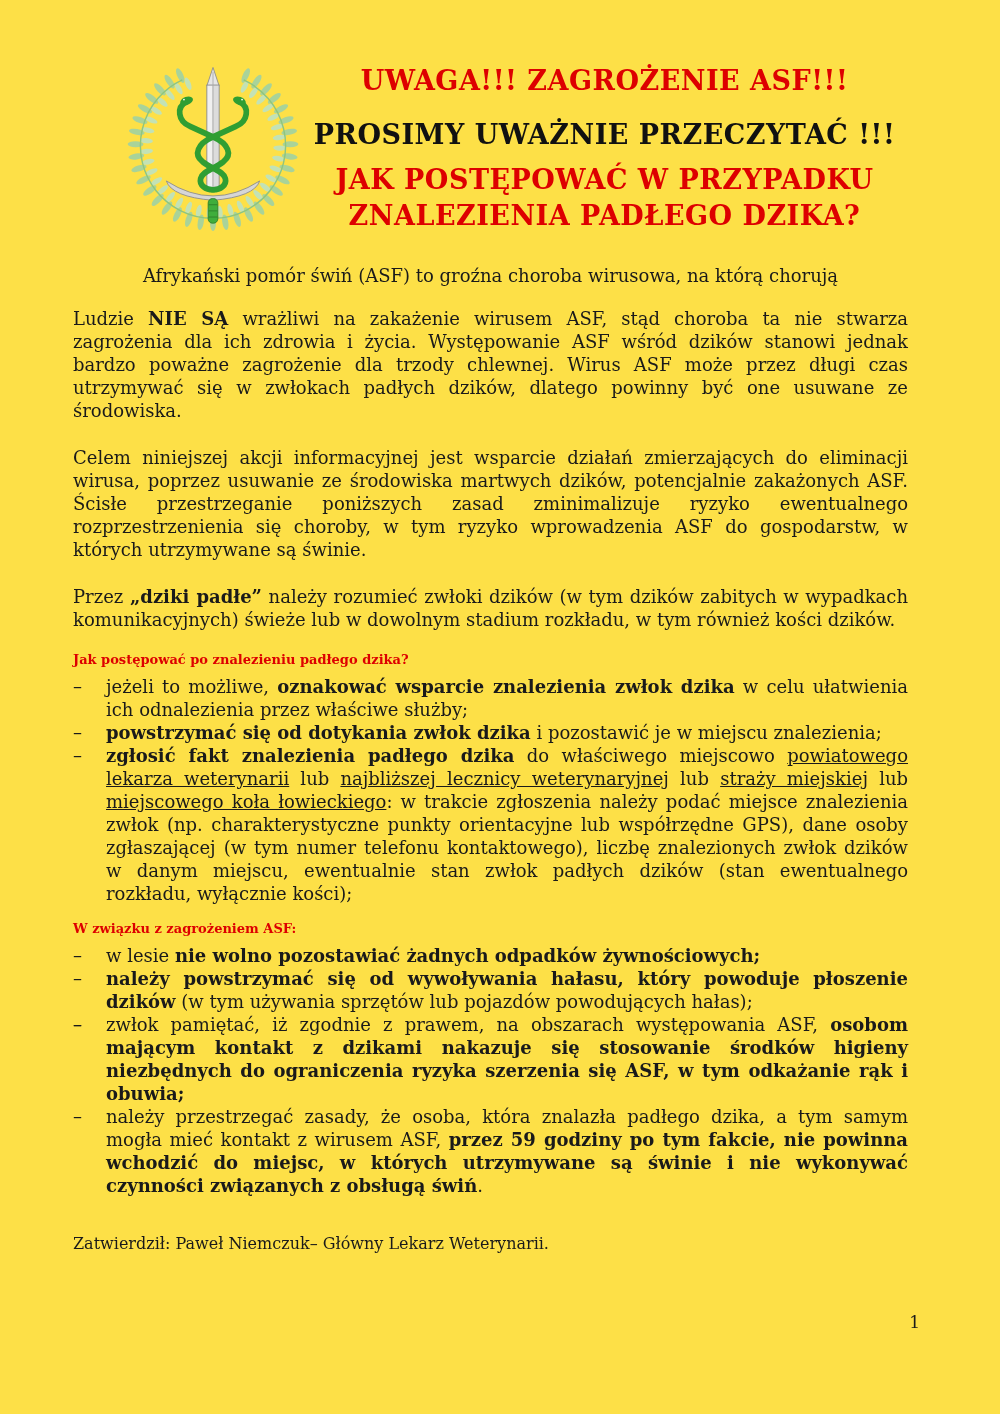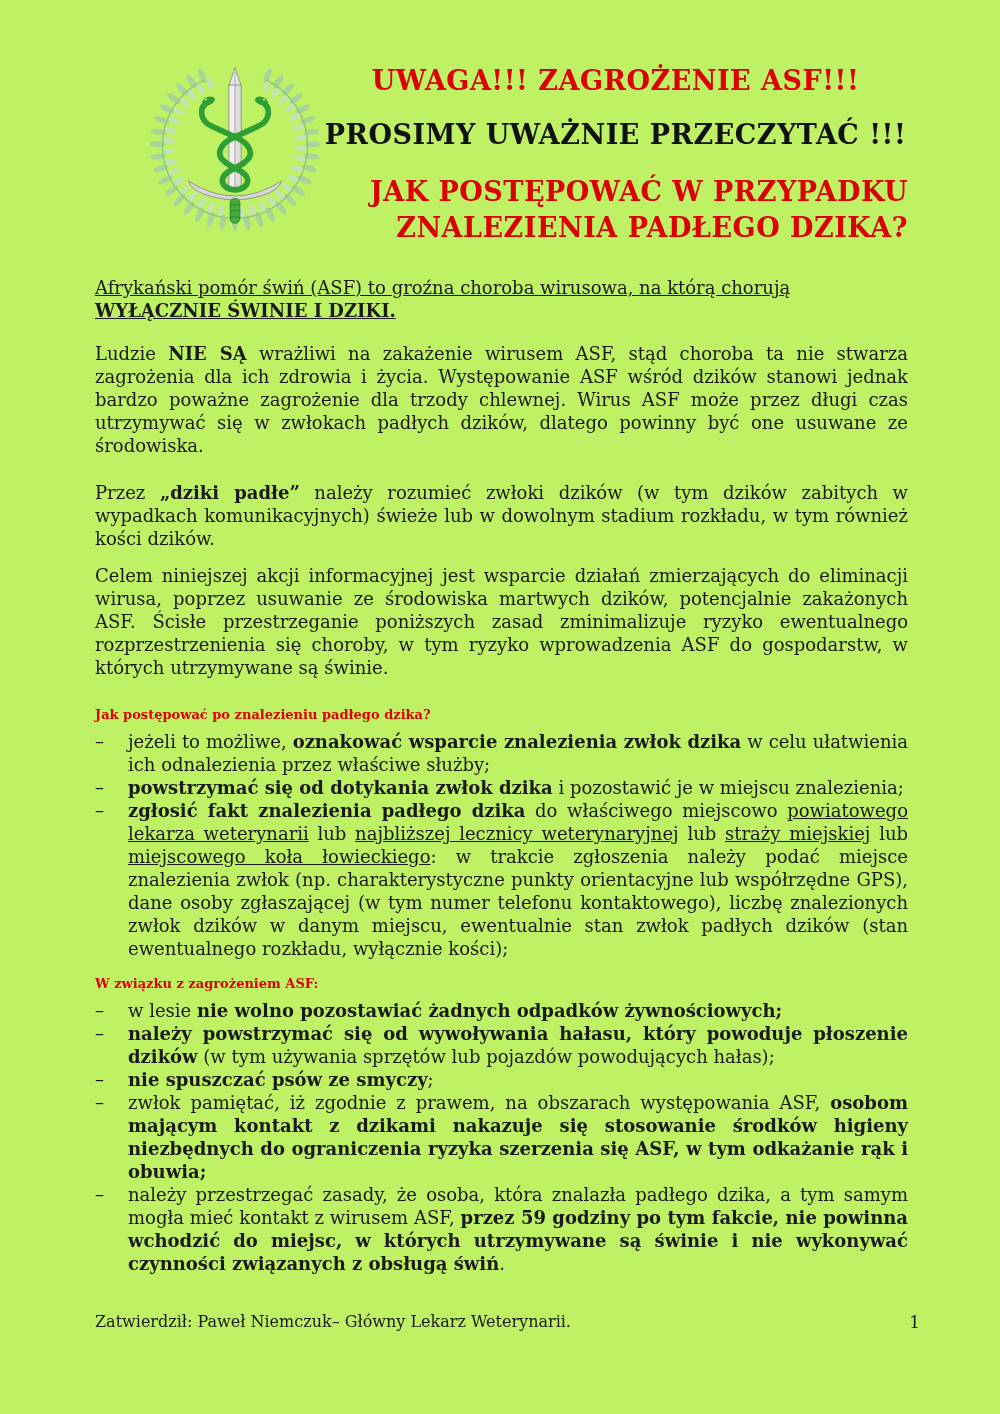--- a/index.html
+++ b/index.html
@@ -1,47 +1,47 @@
 <!DOCTYPE html>
 <html lang="pl"><head>
 <meta charset="utf-8">
 <style>
   html, body { margin: 0; padding: 0; background: #ffffff; }
   .page {
     position: relative;
     width: 1000px;
     height: 1414px;
     margin: 0 auto;
-    background: #bef264;
+    background: #fde047;
     box-sizing: border-box;
-    padding: 56px 92px 0 95px;
+    padding: 56px 92px 0 73px;
     overflow: hidden;
     font-family: "DejaVu Serif", "Liberation Serif", serif;
     font-size: 18px;
     line-height: 23px;
     color: #1a1a1a;
   }
 
   
   .header { display: flex; align-items: flex-start; margin: 0 0 30px 0; }
   .logo { width: 176px; height: 176px; margin-left: 52px; flex-shrink: 0; }
   .titles { flex: 1; text-align: center; padding-top: 10px; }
   .title {
     font-weight: bold;
     font-size: 27px;
     line-height: 30px;
     letter-spacing: 0.5px;
     white-space: nowrap;
   }
   .title.red { color: #dd0000; }
   .title.black { color: #111111; margin-top: 24px; }
-  .title.question { margin-top: 24px; line-height: 36px; text-align: right; }
+  .title.question { margin-top: 12px; line-height: 36px; }
 
   
-  .intro { margin: 0 0 20px 0; text-decoration: underline; }
+  .intro { text-align: center; margin: 0 0 20px 0; }
   .intro-line { display: block; }
   .para { text-align: justify; margin: 0 0 24px 0; }
   .para.tight { margin-bottom: 14px; }
   .b { font-weight: bold; }
   .u { text-decoration: underline; }
 
   .section-heading {
     color: #dd0000;
     font-size: 13px;
     font-weight: bold;
@@ -185,28 +185,27 @@
       <div class="title black">PROSIMY UWAŻNIE PRZECZYTAĆ !!!</div>
       <div class="title red question">
         <div>JAK POSTĘPOWAĆ W PRZYPADKU</div>
         <div>ZNALEZIENIA PADŁEGO DZIKA?</div>
       </div>
     </div>
   </header>
 
   <p class="intro">
     <span class="intro-line">Afrykański pomór świń (ASF) to groźna choroba wirusowa, na którą chorują</span>
-    <span class="intro-line b">WYŁĄCZNIE ŚWINIE I DZIKI.</span>
   </p>
 
   <p class="para"><span>Ludzie </span><span class="b">NIE SĄ</span><span> wrażliwi na zakażenie wirusem ASF, stąd choroba ta nie stwarza zagrożenia dla ich zdrowia i życia. Występowanie ASF wśród dzików stanowi jednak bardzo poważne zagrożenie dla trzody chlewnej. Wirus ASF może przez długi czas utrzymywać się w zwłokach padłych dzików, dlatego powinny być one usuwane ze środowiska.</span></p>
 
+  <p class="para"><span>Celem niniejszej akcji informacyjnej jest wsparcie działań zmierzających do eliminacji wirusa, poprzez usuwanie ze środowiska martwych dzików, potencjalnie zakażonych ASF. Ścisłe przestrzeganie poniższych zasad zminimalizuje ryzyko ewentualnego rozprzestrzenienia się choroby, w tym ryzyko wprowadzenia ASF do gospodarstw, w których utrzymywane są świnie.</span></p>
+
   <p class="para tight"><span>Przez </span><span class="b">„dziki padłe”</span><span> należy rozumieć zwłoki dzików (w tym dzików zabitych w wypadkach komunikacyjnych) świeże lub w dowolnym stadium rozkładu, w tym również kości dzików.</span></p>
-
-  <p class="para"><span>Celem niniejszej akcji informacyjnej jest wsparcie działań zmierzających do eliminacji wirusa, poprzez usuwanie ze środowiska martwych dzików, potencjalnie zakażonych ASF. Ścisłe przestrzeganie poniższych zasad zminimalizuje ryzyko ewentualnego rozprzestrzenienia się choroby, w tym ryzyko wprowadzenia ASF do gospodarstw, w których utrzymywane są świnie.</span></p>
 
   <h2 class="section-heading first">Jak postępować po znalezieniu padłego dzika?</h2>
   <ul class="list">
     <li>
       <span class="marker">–</span>
       <span class="li-text"><span>jeżeli to możliwe, </span><span class="b">oznakować wsparcie znalezienia zwłok dzika</span><span> w celu ułatwienia ich odnalezienia przez właściwe służby;</span></span>
     </li>
     <li>
       <span class="marker">–</span>
       <span class="li-text"><span class="b">powstrzymać się od dotykania zwłok dzika</span><span> i pozostawić je w miejscu znalezienia;</span></span>
@@ -222,21 +221,20 @@
     <li>
       <span class="marker">–</span>
       <span class="li-text"><span>w lesie </span><span class="b">nie wolno pozostawiać żadnych odpadków żywnościowych;</span></span>
     </li>
     <li>
       <span class="marker">–</span>
       <span class="li-text"><span class="b">należy powstrzymać się od wywoływania hałasu, który powoduje płoszenie dzików</span><span> (w tym używania sprzętów lub pojazdów powodujących hałas);</span></span>
     </li>
     <li>
       <span class="marker">–</span>
-      <span class="li-text"><span class="b">nie spuszczać psów ze smyczy</span><span>;</span></span>
     </li>
     <li>
       <span class="marker">–</span>
       <span class="li-text"><span>zwłok pamiętać, iż zgodnie z prawem, na obszarach występowania ASF, </span><span class="b">osobom mającym kontakt z dzikami nakazuje się stosowanie środków higieny niezbędnych do ograniczenia ryzyka szerzenia się ASF, w tym odkażanie rąk i obuwia;</span></span>
     </li>
     <li>
       <span class="marker">–</span>
       <span class="li-text"><span>należy przestrzegać zasady, że osoba, która znalazła padłego dzika, a tym samym mogła mieć kontakt z wirusem ASF, </span><span class="b">przez 59 godziny po tym fakcie, nie powinna wchodzić do miejsc, w których utrzymywane są świnie i nie wykonywać czynności związanych z obsługą świń</span><span>.</span></span>
     </li>
   </ul>

